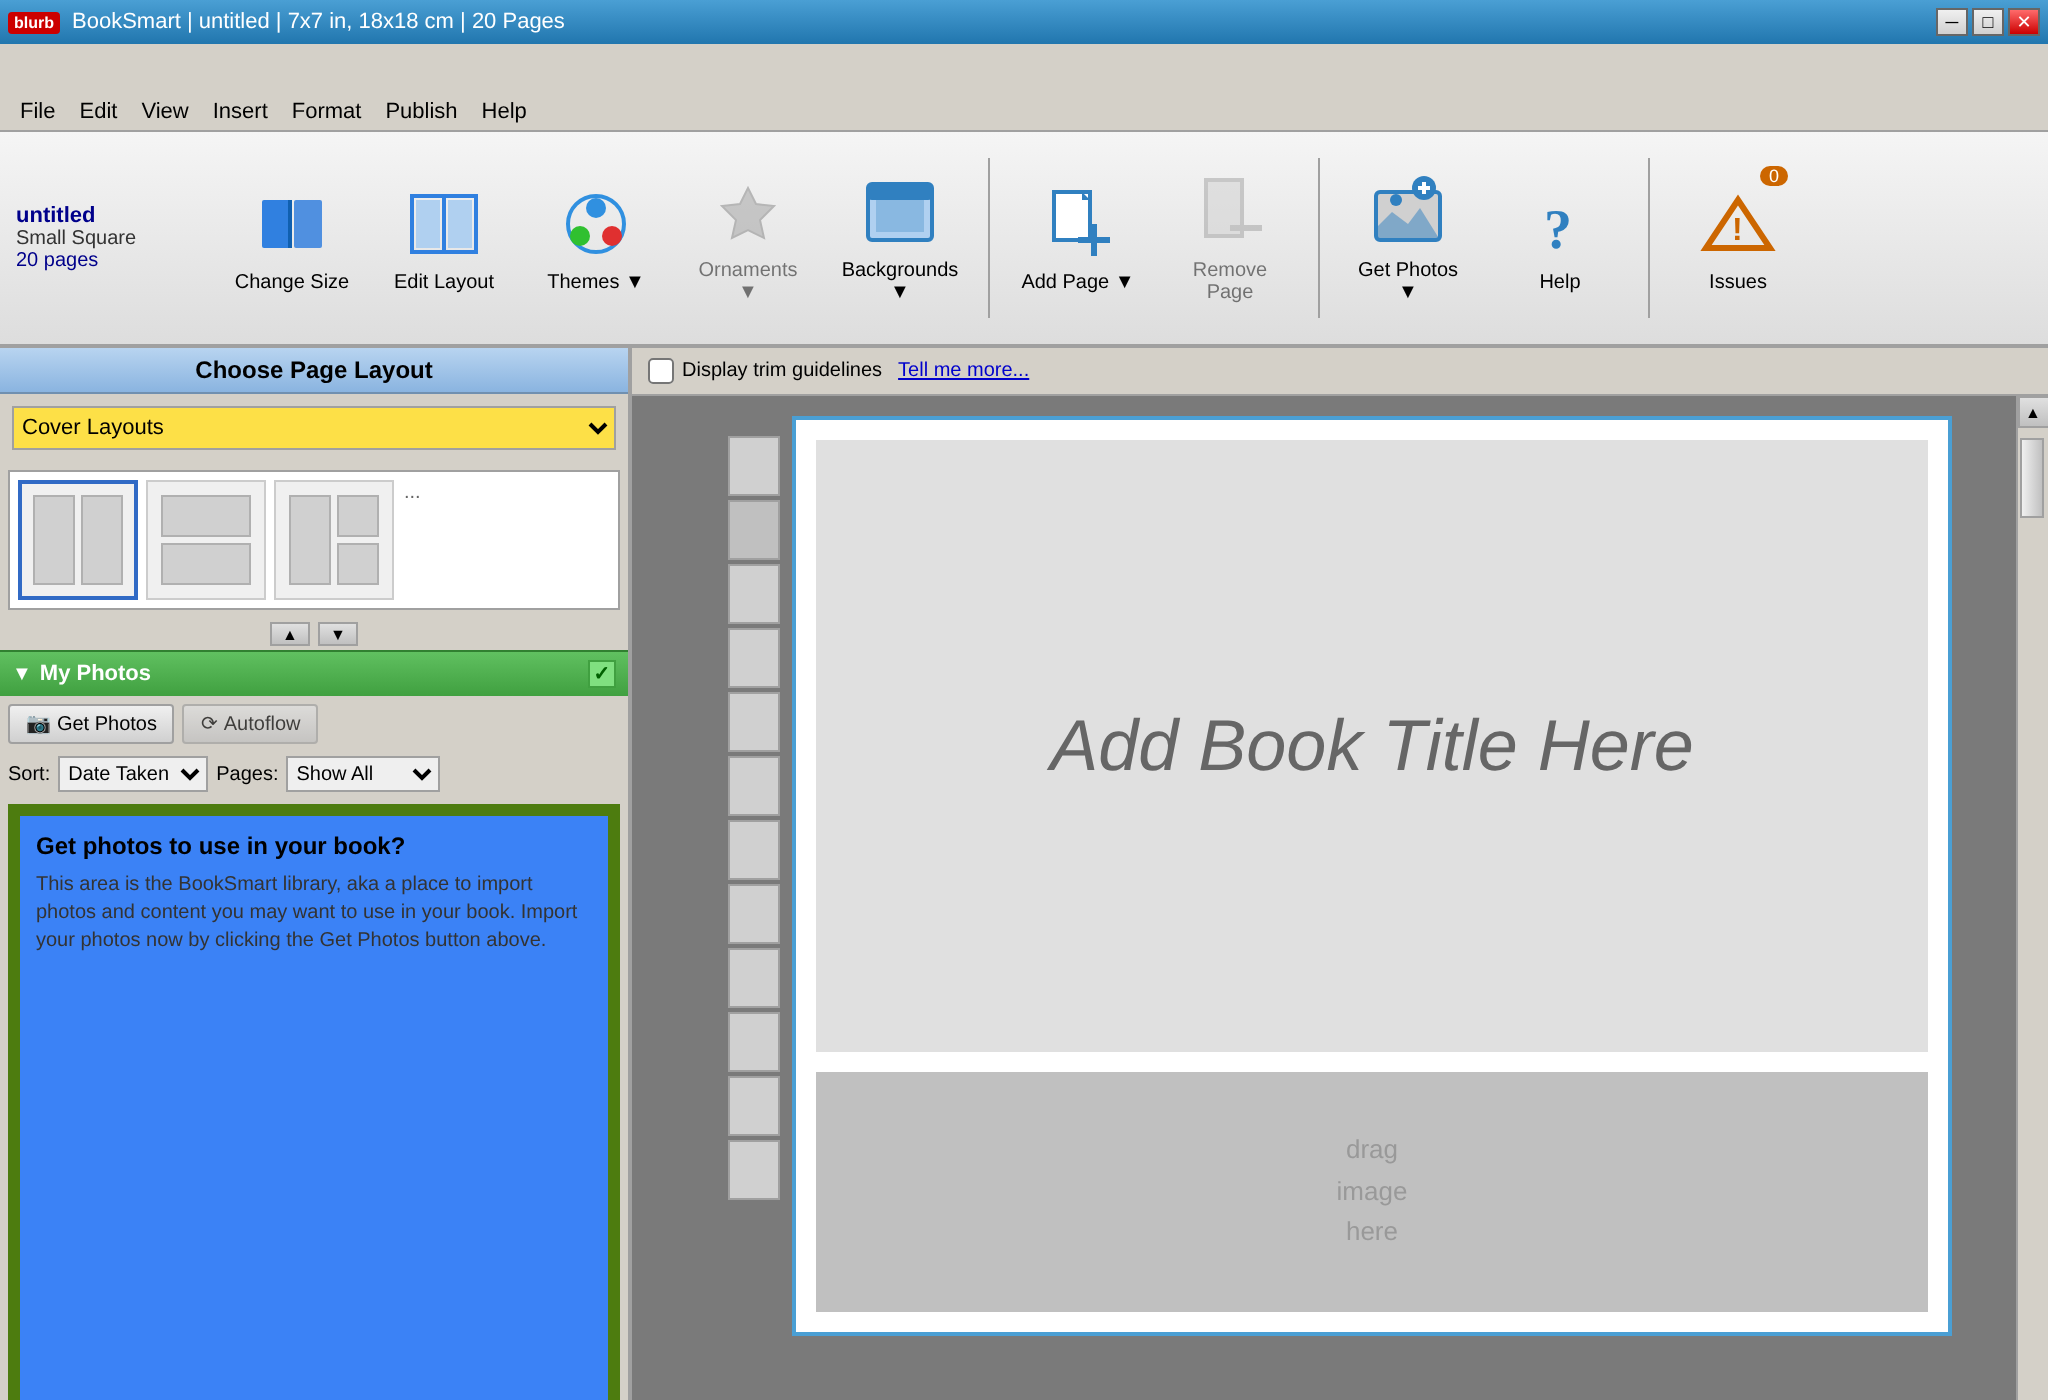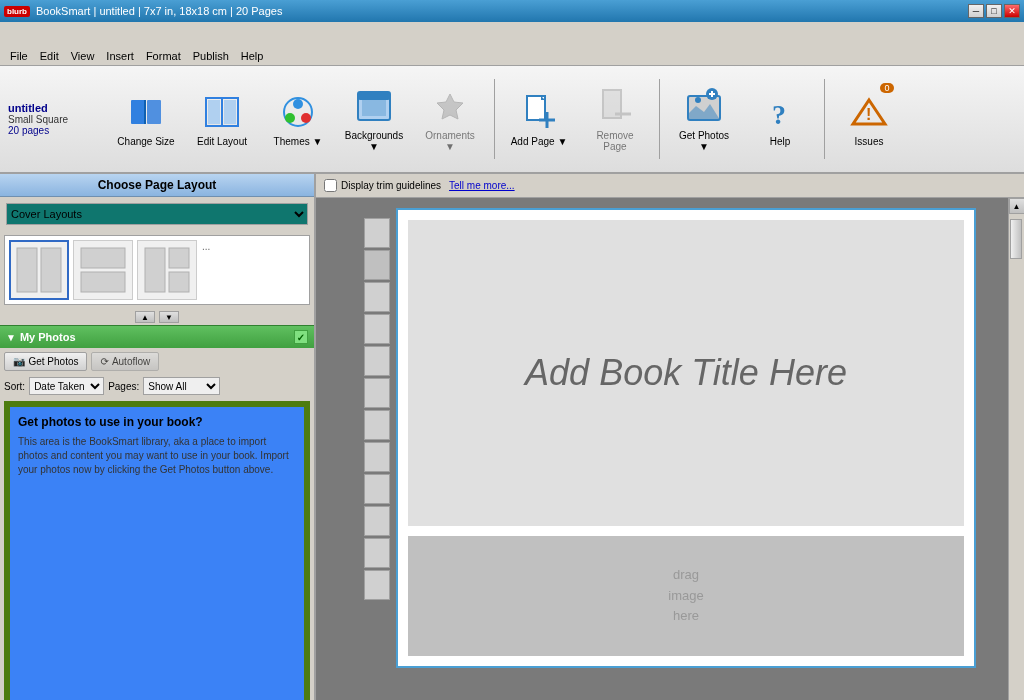--- a/index.html
+++ b/index.html
@@ -121,21 +121,21 @@
     #layout-selector {
       margin: 6px;
       display: flex;
       align-items: center;
       gap: 4px;
     }
     #layout-selector select {
       flex: 1;
       height: 22px;
       font-size: 11px;
-      background: #0f766e;
+      background: #fde047;
       border: 1px solid #a0a0a0;
     }
     .layout-grid {
       margin: 4px;
       display: flex;
       flex-wrap: wrap;
       gap: 4px;
       padding: 4px;
       background: white;
       border: 1px solid #a0a0a0;
@@ -415,38 +415,38 @@
       <svg width="40" height="40" viewBox="0 0 40 40">
         <circle cx="20" cy="20" r="14" fill="none" stroke="#3090e0" stroke-width="2"></circle>
         <circle cx="20" cy="12" r="5" fill="#3090e0"></circle>
         <circle cx="28" cy="26" r="5" fill="#e03030"></circle>
         <circle cx="12" cy="26" r="5" fill="#30c030"></circle>
       </svg>
     </div>
     <span>Themes ▼</span>
   </div>
 
+  <div class="toolbar-btn disabled">
+    <div class="btn-icon">
+      <svg width="40" height="40" viewBox="0 0 40 40">
+        <path d="M20 8 L24 16 L33 17 L26 24 L28 33 L20 29 L12 33 L14 24 L7 17 L16 16 Z" fill="#a0a0a0" stroke="#808080" stroke-width="1"></path>
+      </svg>
+    </div>
+    <span>Ornaments ▼</span>
+  </div>
+
   <div class="toolbar-btn">
     <div class="btn-icon">
       <svg width="40" height="40" viewBox="0 0 40 40">
         <rect x="4" y="6" width="32" height="28" fill="#b0d0f0" stroke="#3080c0" stroke-width="2" rx="2"></rect>
         <rect x="8" y="10" width="24" height="20" fill="#3080c0" opacity="0.3"></rect>
         <rect x="4" y="6" width="32" height="8" fill="#3080c0" rx="2"></rect>
       </svg>
     </div>
     <span>Backgrounds ▼</span>
-  </div>
-
-  <div class="toolbar-btn disabled">
-    <div class="btn-icon">
-      <svg width="40" height="40" viewBox="0 0 40 40">
-        <path d="M20 8 L24 16 L33 17 L26 24 L28 33 L20 29 L12 33 L14 24 L7 17 L16 16 Z" fill="#a0a0a0" stroke="#808080" stroke-width="1"></path>
-      </svg>
-    </div>
-    <span>Ornaments ▼</span>
   </div>
 
   <div class="toolbar-sep"></div>
 
   <div class="toolbar-btn">
     <div class="btn-icon">
       <svg width="40" height="40" viewBox="0 0 40 40">
         <rect x="8" y="4" width="18" height="24" fill="white" stroke="#3080c0" stroke-width="2"></rect>
         <line x1="20" y1="28" x2="36" y2="28" stroke="#3080c0" stroke-width="3"></line>
         <line x1="28" y1="20" x2="28" y2="36" stroke="#3080c0" stroke-width="3"></line>

